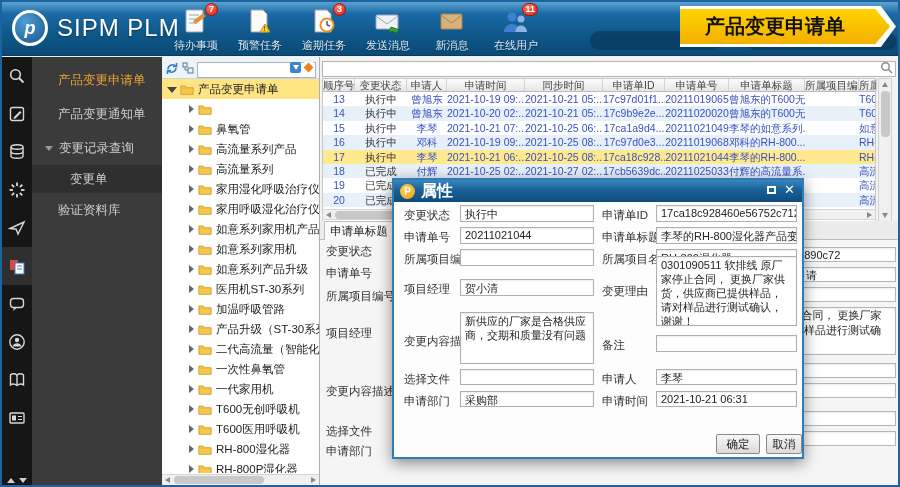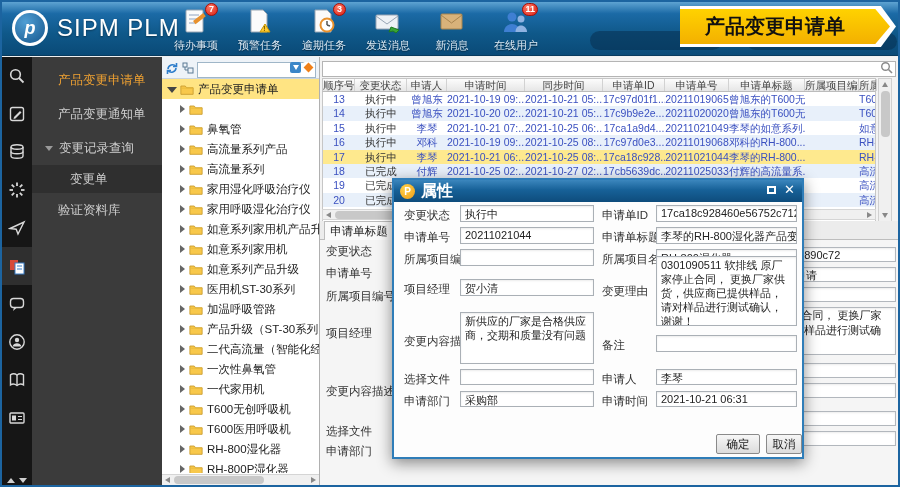--- a/index.html
+++ b/index.html
@@ -53,21 +53,21 @@
   .ts-btn { position:absolute; top:2px; width:11px; height:11px; border-radius:2px; cursor:pointer; }
   .ts-btn.blue { right:15px; background:#3a86c8; }
   .ts-btn.blue:after { content:""; position:absolute; left:2.5px; top:3px; border-left:3px solid transparent; border-right:3px solid transparent; border-top:5px solid #fff; }
   .ts-btn.orange { right:2px; background:#fff; }
   .ts-btn.orange:after { content:""; position:absolute; left:2px; top:2px; width:7px; height:7px; background:#f08019; transform:rotate(45deg); }
   .tree-body { position:relative; height:394px; overflow:hidden; }
   .tree-row { height:20px; display:flex; align-items:center; font-size:11.5px; color:#222; white-space:nowrap; cursor:pointer; padding-left:4px; overflow:hidden; }
   .tree-row.root { background:#ffe483; }
   .tree-row .arr { display:inline-block; width:0; height:0; border-top:4px solid transparent; border-bottom:4px solid transparent; border-left:5px solid #666; margin:0 4px 0 2px; flex:none; }
   .tree-row.root .arr { border-left:5px solid transparent; border-right:5px solid transparent; border-top:6px solid #444; border-bottom:none; margin:2px 3px 0 1px; }
-  .tree-row.child { padding-left:16px; }
+  .tree-row.child { padding-left:25px; }
   .tree-row svg { flex:none; margin-right:4px; }
   .tree-hscroll { position:absolute; bottom:0; left:0; width:157px; height:11px; background:#f0f0f0; border-top:1px solid #d5d5d5; }
   .h-arrow { position:absolute; top:2px; width:0; height:0; border-top:3.5px solid transparent; border-bottom:3.5px solid transparent; }
   .h-arrow.left { left:3px; border-right:5px solid #888; }
   .h-arrow.right { right:3px; border-left:5px solid #888; }
   .h-thumb { position:absolute; top:1px; height:8px; background:#c8c8c8; border-radius:4px; }
 
   
   .main { position:absolute; left:318px; top:55px; width:580px; height:428px; background:#f3f3f3; }
   .search-row { position:absolute; left:2px; top:2px; width:574px; height:16px; }

